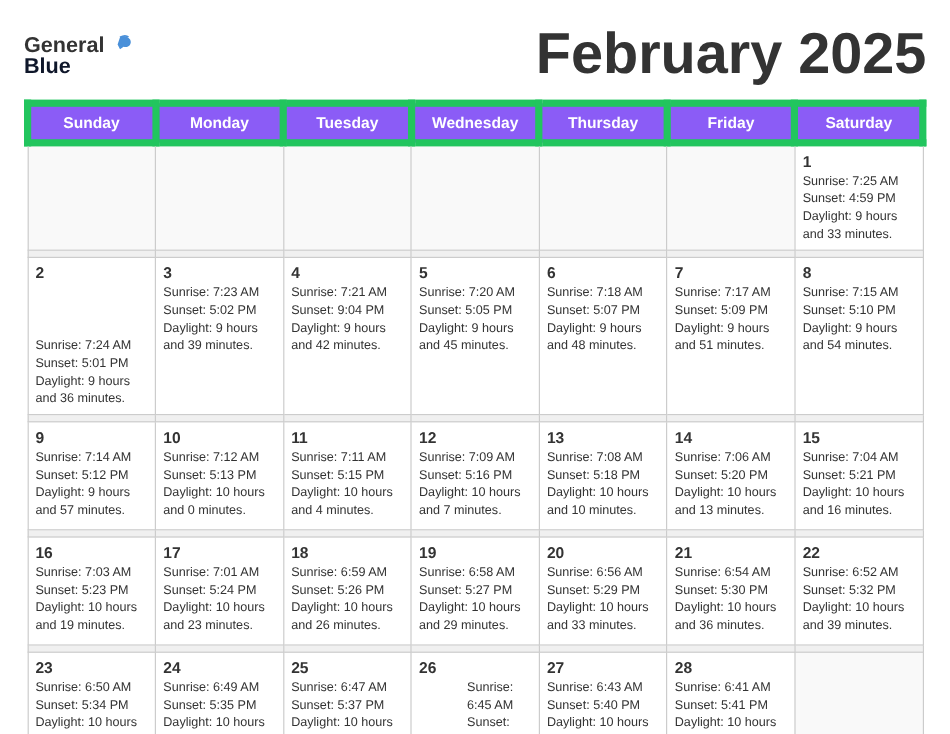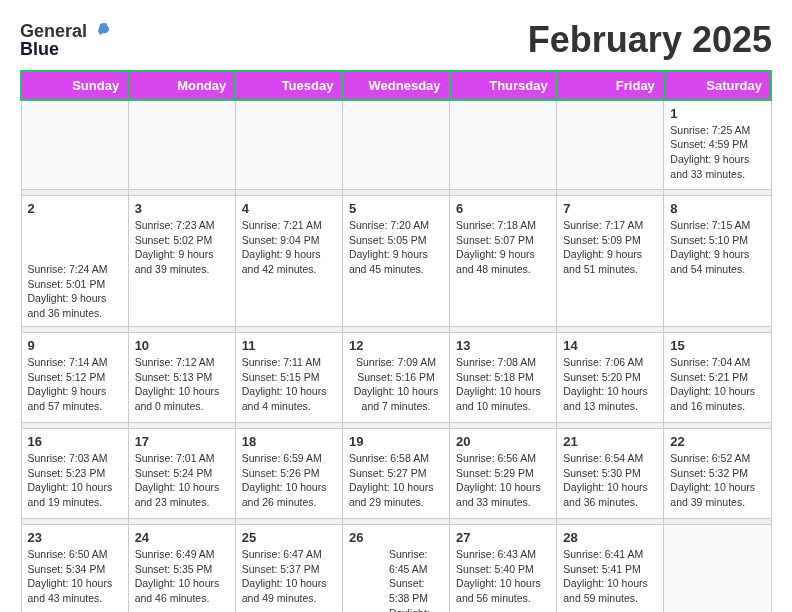--- a/index.html
+++ b/index.html
@@ -5,21 +5,21 @@
     * { box-sizing: border-box; margin: 0; padding: 0; }
     body {
       font-family: Arial, sans-serif;
       background: #fff;
       width: 792px;
       min-height: 612px;
       padding: 20px;
     }
     .header {
       display: flex;
-      align-items: flex-end;
+      align-items: center;
       justify-content: space-between;
       margin-bottom: 10px;
     }
     .logo {
       display: flex;
       align-items: center;
       gap: 4px;
     }
     .logo-text-general {
       font-size: 18px;
@@ -28,42 +28,42 @@
     }
     .logo-text-blue {
       font-size: 18px;
       font-weight: bold;
       color: #0f172a;
     }
     .title-block {
       text-align: right;
     }
     .month-year {
-      font-size: 36px;
+      font-size: 48px;
       font-weight: bold;
       color: #333;
       line-height: 1.1;
     }
     .location {
       font-size: 16px;
       color: #333;
     }
     .calendar {
       width: 100%;
       border-collapse: collapse;
       border: 1px solid #ccc;
     }
     .calendar th {
-      background-color: #d946ef;
+      background-color: #8b5cf6;
       color: white;
-      text-align: right;
+      text-align: center;
       padding: 6px 8px;
       font-size: 13px;
       font-weight: bold;
-      border: 2px solid #22c55e;
+      border: 6px solid #22c55e;
     }
     .calendar td {
       vertical-align: top;
       padding: 5px 6px;
       border: 1px solid #ccc;
       width: calc(100% / 7);
       min-height: 90px;
       height: 90px;
       font-size: 11px;
       color: #333;
@@ -215,21 +215,21 @@
 Daylight: 10 hours and 0 minutes.</div>
           </td>
           <td>
             <span class="day-num">11</span>
             <div class="day-info" style="white-space: pre-line;">Sunrise: 7:11 AM
 Sunset: 5:15 PM
 Daylight: 10 hours and 4 minutes.</div>
           </td>
           <td>
             <span class="day-num">12</span>
-            <div class="day-info" style="white-space: pre-line; text-align: center;">Sunrise: 7:09 AM
+            <div class="day-info" style="white-space: pre-line;">Sunrise: 7:09 AM
 Sunset: 5:16 PM
 Daylight: 10 hours and 7 minutes.</div>
           </td>
           <td>
             <span class="day-num">13</span>
             <div class="day-info" style="white-space: pre-line;">Sunrise: 7:08 AM
 Sunset: 5:18 PM
 Daylight: 10 hours and 10 minutes.</div>
           </td>
           <td>

